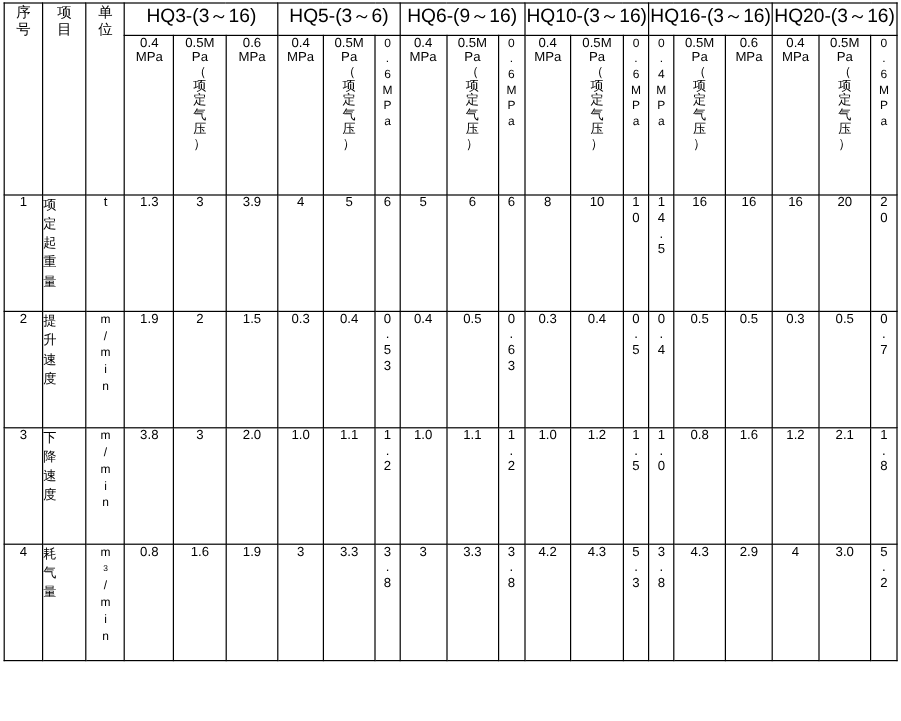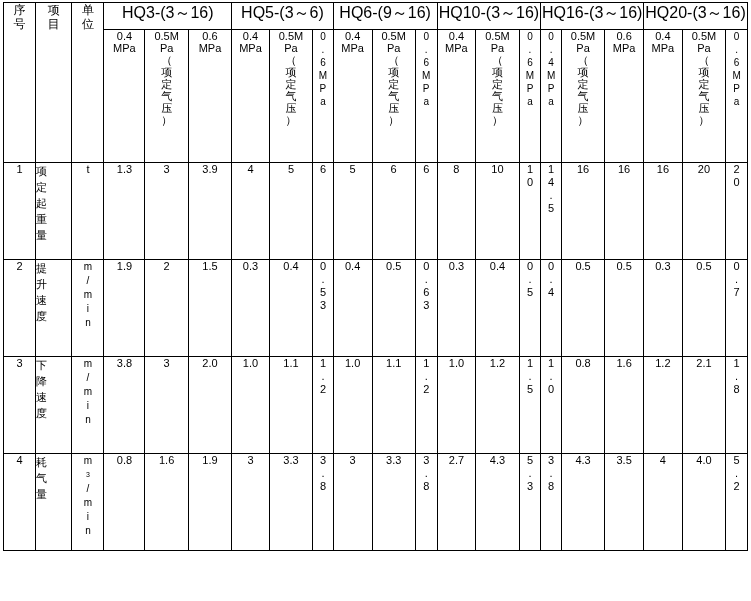--- a/index.html
+++ b/index.html
@@ -486,40 +486,40 @@
       </td>
       <td class="bodycell num">3</td>
       <td class="bodycell num">3.3</td>
       <td class="bodycell num narrow">
         <span class="vert">
               <span>3</span>
               <span>.</span>
               <span>8</span>
             </span>
       </td>
-      <td class="bodycell num">2.7</td>
+      <td class="bodycell num">4.2</td>
       <td class="bodycell num">4.3</td>
       <td class="bodycell num narrow">
         <span class="vert">
               <span>5</span>
               <span>.</span>
               <span>3</span>
             </span>
       </td>
       <td class="bodycell num narrow">
         <span class="vert">
               <span>3</span>
               <span>.</span>
               <span>8</span>
             </span>
       </td>
       <td class="bodycell num">4.3</td>
-      <td class="bodycell num">3.5</td>
+      <td class="bodycell num">2.9</td>
       <td class="bodycell num">4</td>
-      <td class="bodycell num">4.0</td>
+      <td class="bodycell num">3.0</td>
       <td class="bodycell num narrow">
         <span class="vert">
               <span>5</span>
               <span>.</span>
               <span>2</span>
             </span>
       </td>
     </tr>
   </tbody>
 </table>

